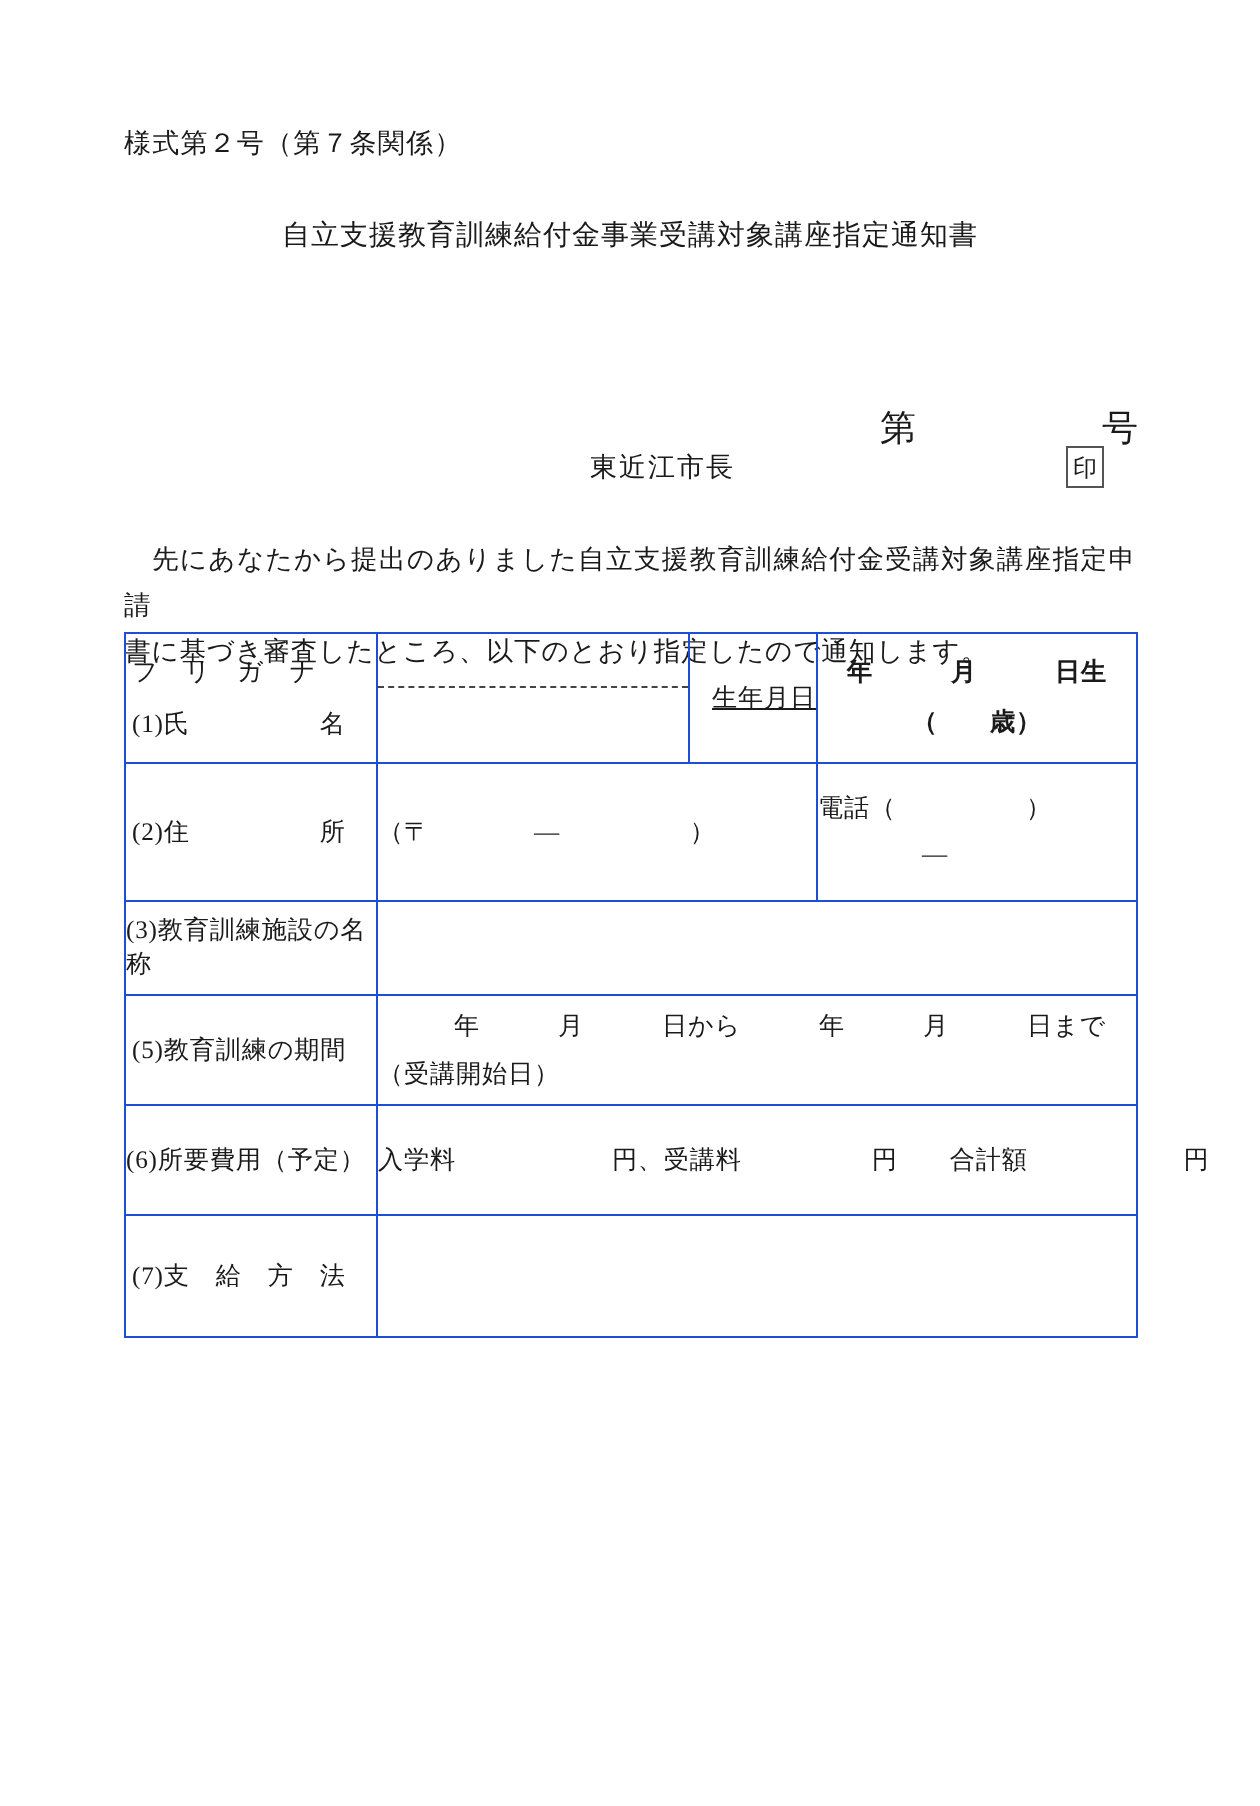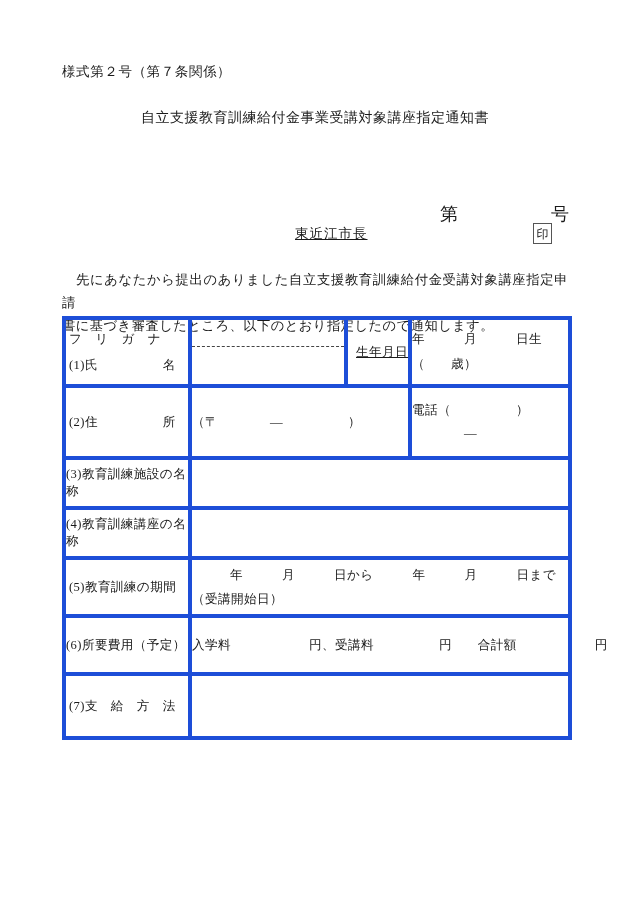--- a/index.html
+++ b/index.html
@@ -55,21 +55,20 @@
   }
 
   
   .issuer-row {
     position: absolute;
     left: 295px;
     top: 225px;
     font-size: 13.5px;
     letter-spacing: 1px;
     white-space: pre;
-    text-decoration: underline;
   }
   .seal-box {
     position: absolute;
     left: 533px;
     top: 223px;
     width: 19px;
     height: 21px;
     border: 1px solid #555;
     font-size: 12px;
     line-height: 21px;
@@ -95,21 +94,21 @@
   .form-table {
     position: absolute;
     left: 62px;
     top: 316px;
     width: 506px;
     border-collapse: collapse;
     table-layout: fixed;
     font-size: 12.6px;
   }
   .form-table td {
-    border: 4px solid #1d4ed8;
+    border: 1px solid #1d4ed8;
     padding: 0;
     vertical-align: middle;
     letter-spacing: 0.4px;
   }
   .lbl {
     text-align: left;
     padding-left: 6px;
     padding-right: 4px;
   }
   .spread {
@@ -138,22 +137,24 @@
     padding-right: 4px;
   }
   .lbl-name .row-a { display: block; }
   .lbl-name .row-b { display: block; }
   .bday-lbl {
     text-align: right;
     padding: 0 3px;
     text-decoration: underline;
   }
   .bday-val {
+    text-align: center;
     line-height: 25px;
     padding: 0 10px;
+    font-weight: bold;
   }
   .bday-val .l1 { display: block; white-space: pre; }
   .bday-val .l2 { display: block; white-space: pre; }
   .addr-cell {
     height: 68px;
     vertical-align: top;
     padding: 10px 6px 0 9px;
     white-space: pre;
   }
   .tel-cell {
@@ -248,24 +249,20 @@
           <span class="t1">電話（　　　　　）</span>
           <span class="t2">—</span>
         </td>
       </tr>
 
       <tr>
         <td class="lbl">(3)教育訓練施設の名称</td>
         <td class="blank-cell" colspan="3"></td>
       </tr>
 
-      <tr>
-        <td class="lbl">(4)教育訓練講座の名称</td>
-        <td class="blank-cell" colspan="3"></td>
-      </tr>
 
       <tr>
         <td class="lbl">
           <span class="spread">(5)教育訓練の期間</span>
         </td>
         <td class="period-cell" colspan="3">
           <span class="p1">年　　　月　　　日から　　　年　　　月　　　日まで</span>
           <span class="p2">（受講開始日）</span>
         </td>
       </tr>

